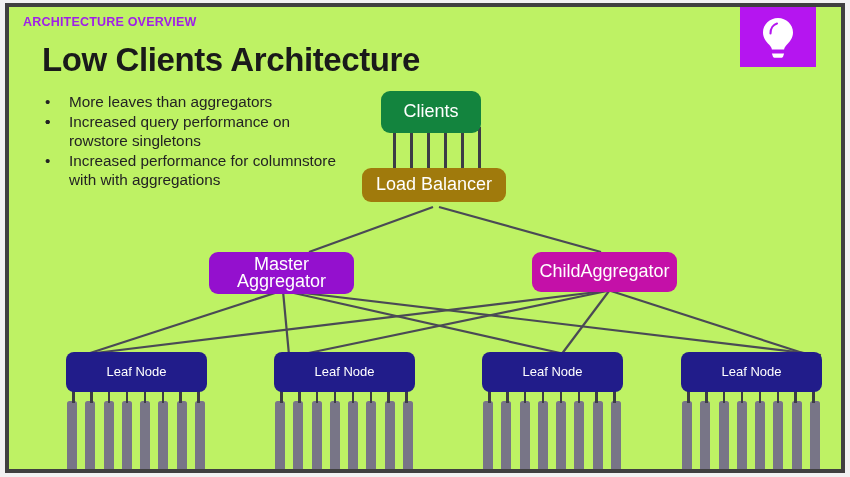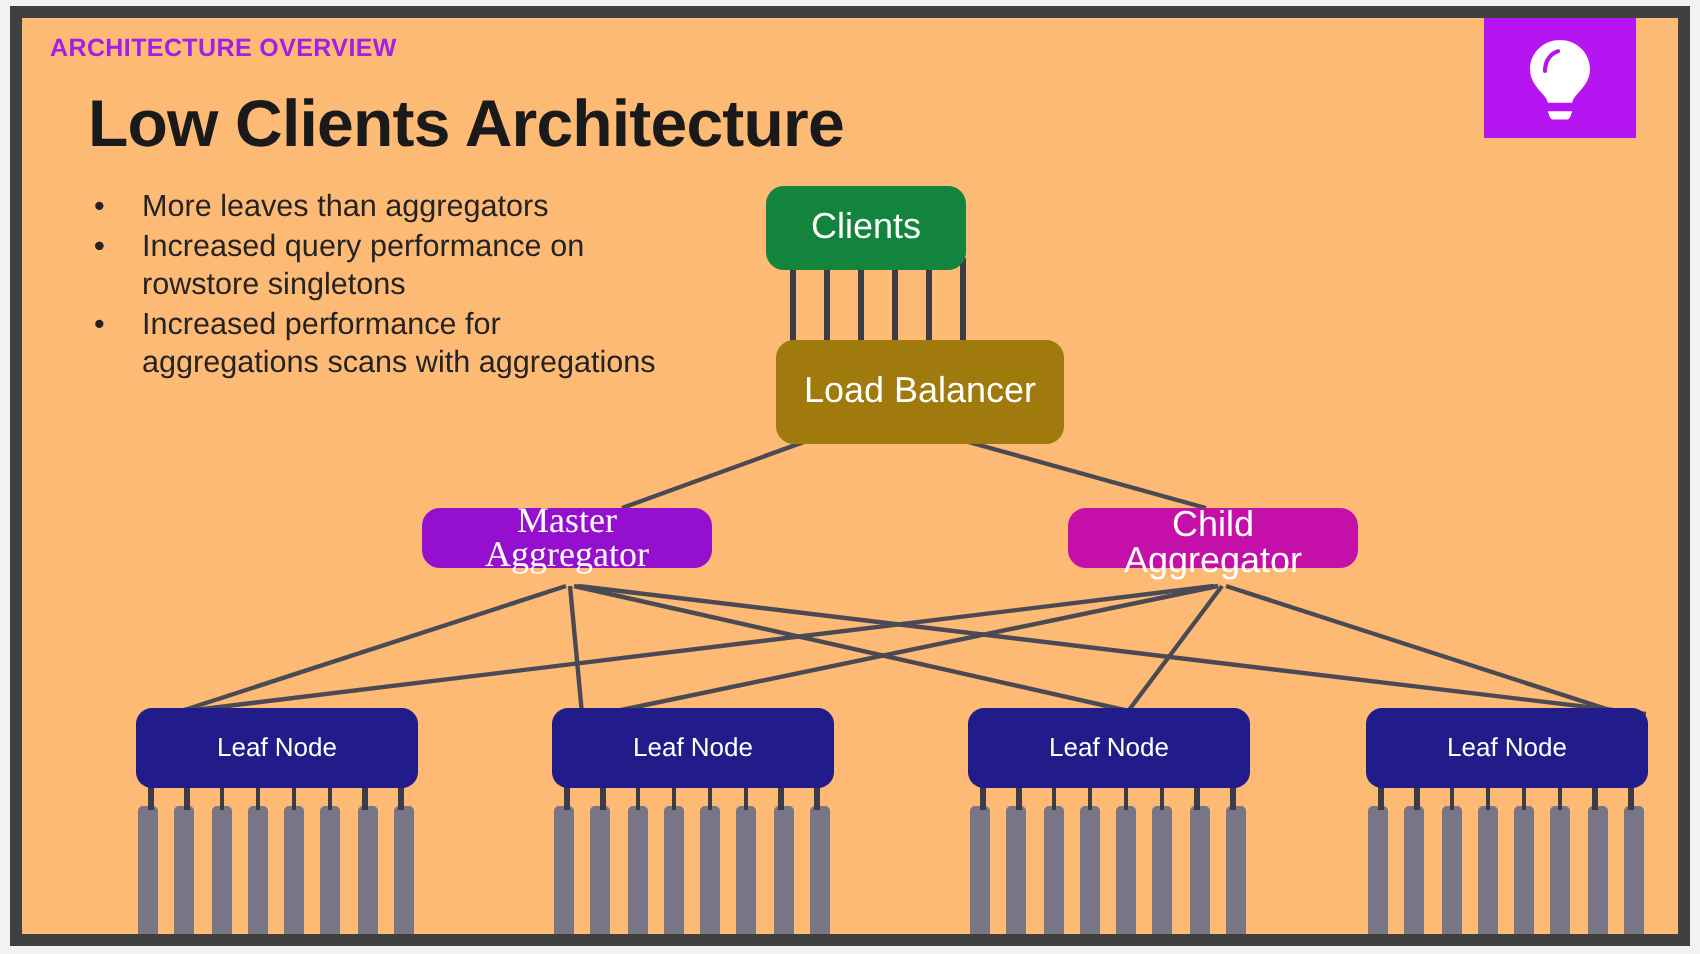--- a/index.html
+++ b/index.html
@@ -12,22 +12,22 @@
     height: 477px;
     overflow: hidden;
     font-family: "Liberation Sans", sans-serif;
   }
   #slide {
     position: absolute;
     left: 5px;
     top: 3px;
     width: 840px;
     height: 470px;
-    background: #fdba74;
-    border: 6px solid #404040;
+    background: #bef264;
+    border: 4px solid #404040;
     box-sizing: border-box;
     overflow: hidden;
   }
   #eyebrow {
     position: absolute;
     left: 14px;
     top: 8px;
     font-size: 12.5px;
     font-weight: bold;
     letter-spacing: 0.2px;
@@ -143,21 +143,21 @@
     </div>
     <div class="bullet">
       <span class="dot">•</span>
     </div>
     <div class="bullet">
       <span class="dot">•</span>
       <span>Increased query performance on rowstore singletons</span>
     </div>
     <div class="bullet">
       <span class="dot">•</span>
-      <span>Increased performance for aggregations scans with aggregations</span>
+      <span>Increased performance for columnstore with with aggregations</span>
     </div>
   </div>
 
   <div id="badge">
     <svg width="40" height="42" viewBox="0 0 40 42">
       <path d="M20 2 C11.7 2 5 8.5 5 16.5 C5 22 8.3 25.6 11 28.6 C12.6 30.4 13.6 31.6 13.9 33.4 L26.1 33.4 C26.4 31.6 27.4 30.4 29 28.6 C31.7 25.6 35 22 35 16.5 C35 8.5 28.3 2 20 2 Z" fill="#ffffff"></path>
       <rect x="13.6" y="34.6" width="12.8" height="2.3" fill="#b515f0"></rect>
       <path d="M13.9 37.6 L26.1 37.6 L25.1 40.5 C24.8 41.3 24 41.8 23.1 41.8 L16.9 41.8 C16 41.8 15.2 41.3 14.9 40.5 Z" fill="#ffffff"></path>
       <path d="M12.5 17.5 C12.5 12.2 15.5 8.6 19 7.6" fill="none" stroke="#b515f0" stroke-width="2.1" stroke-linecap="round"></path>
     </svg>
@@ -189,30 +189,30 @@
       <div class="stem"></div>
       <div class="stem"></div>
       <div class="stem"></div>
       <div class="stem"></div>
     </div>
 
     <div class="node clients" style="left:372px; top:84px; width:100px; height:42px;">
       <span>Clients</span>
     </div>
 
-    <div class="node lb" style="left:353px; top:161px; width:144px; height:52px;margin-left:24px;">
+    <div class="node lb" style="left:353px; top:161px; width:144px; height:34px;">
       <span>Load Balancer</span>
     </div>
 
-    <div class="node master" style="left:200px; top:245px; width:145px; height:30px; flex-direction:column;font-family:Liberation Serif, serif;">
+    <div class="node master" style="left:200px; top:245px; width:145px; height:42px; flex-direction:column;">
       <span>Master</span>
       <span>Aggregator</span>
     </div>
 
-    <div class="node child" style="left:523px; top:245px; width:145px; height:30px; flex-direction:column;justify-content:space-between;">
+    <div class="node child" style="left:523px; top:245px; width:145px; height:40px; flex-direction:row;">
       <span>Child</span>
       <span>Aggregator</span>
     </div>
 
     <div class="node leaf" style="left:57px; top:345px; width:141px; height:40px;">
       <span>Leaf Node</span>
     </div>
     <div class="stem-set" style="left:63px; top:383px; width:128px; height:13px;">
       <div class="stem"></div>
       <div class="stem"></div>

